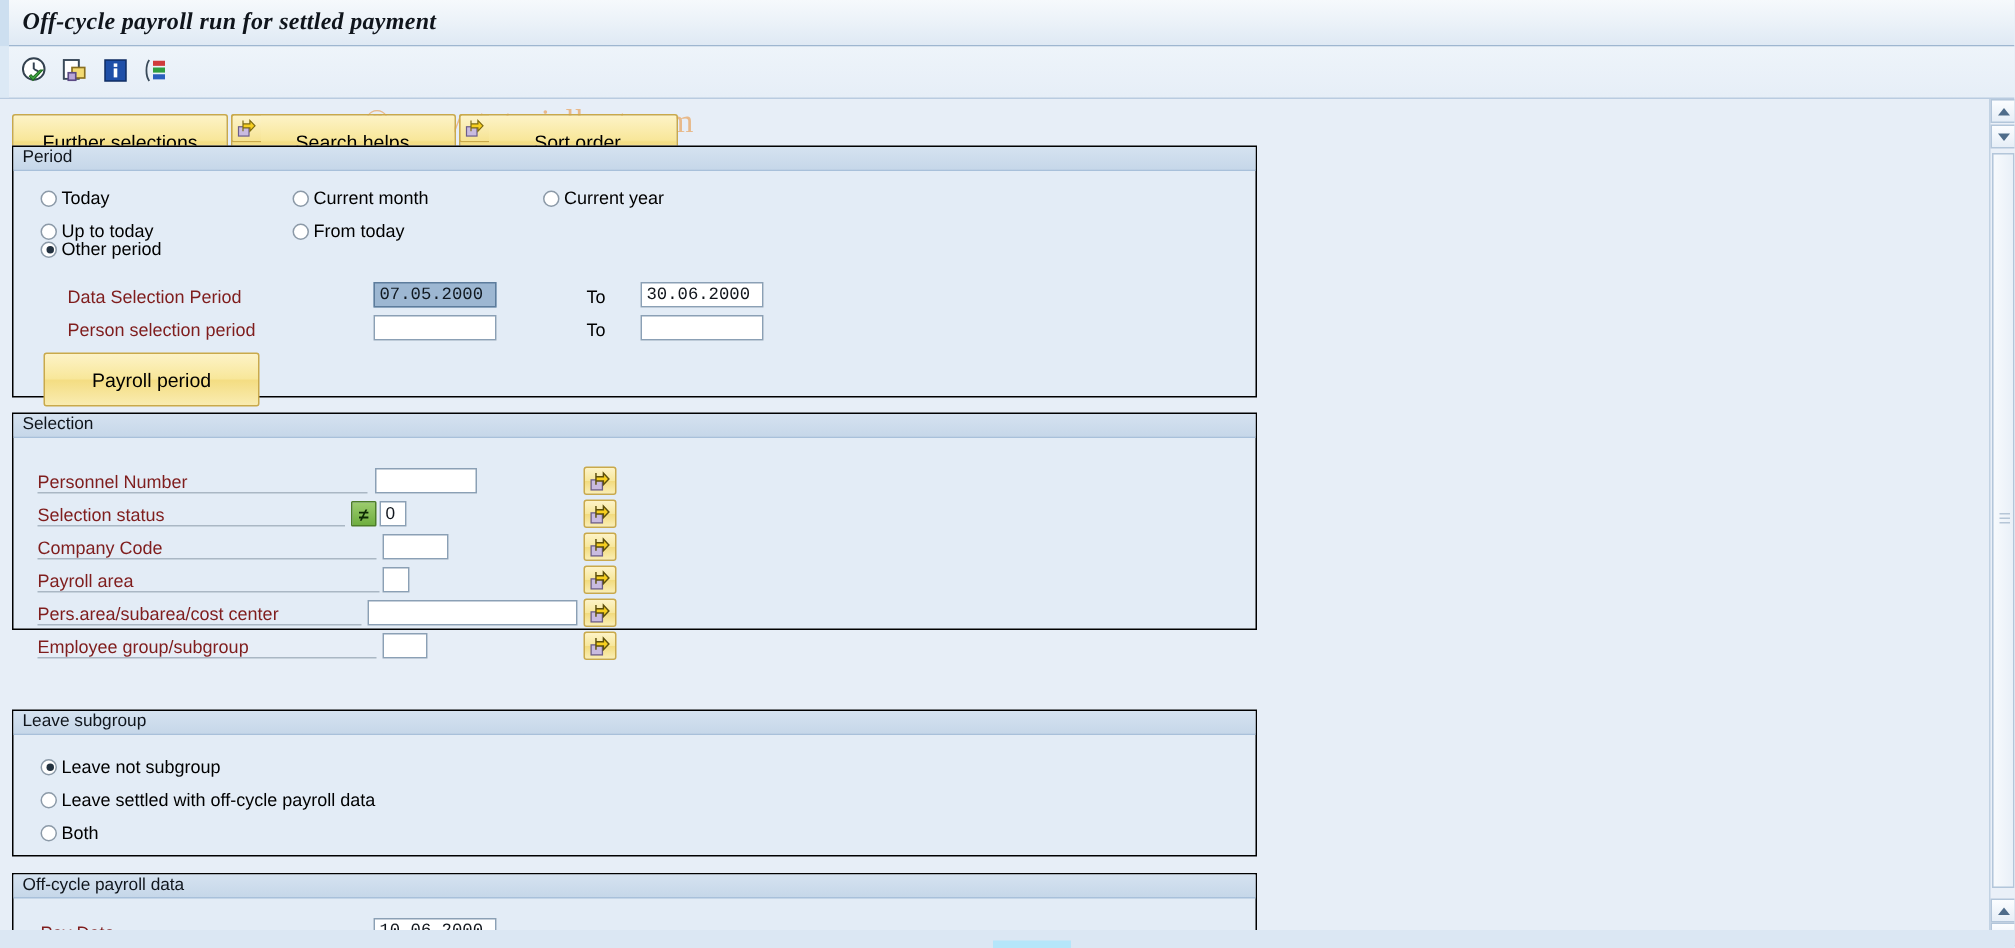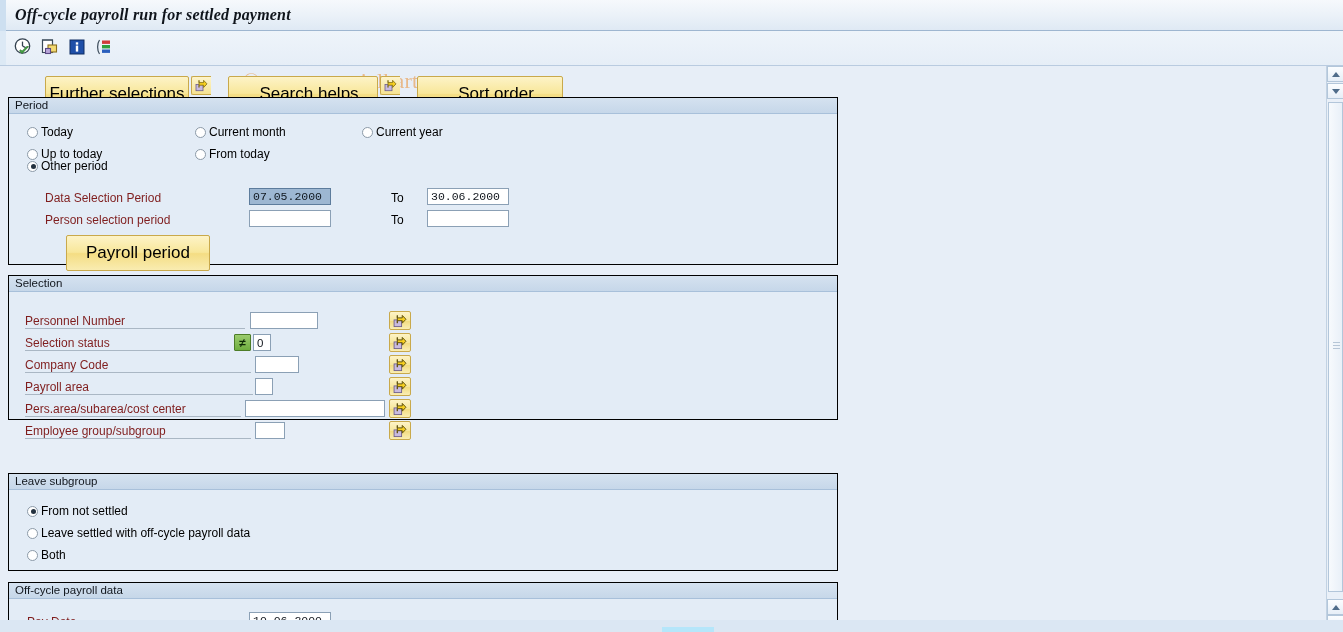--- a/index.html
+++ b/index.html
@@ -62,24 +62,23 @@
   }
 
   
   .btnrow { position: absolute; left: 8px; top: 76px; display: flex; gap: 2px; }
   .sapbtn {
     height: 19px;
     background: linear-gradient(to bottom,#fdf3c7 0%,#f8e79a 48%,#f4dd83 52%,#f9ecb1 100%);
     border: 1px solid #c9a94b;
     border-radius: 2px;
     display: flex; align-items: center; justify-content: center;
-    font-size: 17px; color: #000; cursor: pointer;
+    font-size: 13px; color: #000; cursor: pointer;
     padding: 17px 6px;
     white-space: nowrap;
-    margin-left: 37px;
   }
   .sapbtn.w1 { width: 144px; }
   .sapbtn.w2 { width: 150px; padding-left: 18px; }
   .sapbtn.w3 { width: 146px; padding-left: 18px; }
   .btnwrap { position: relative; display: flex; }
   .leadicon {
     position: absolute; left: 0; top: 0;
     width: 20px; height: 19px;
     background: linear-gradient(to bottom,#fdf4cc,#f6e392);
     border: 1px solid #c9a94b; border-right: none;
@@ -352,21 +351,21 @@
         </svg>
       </div>
     </div>
   </div>
 
   <div class="panel" style="top:473px; height:98px;">
     <div class="panel-head">Leave subgroup</div>
     <div class="panel-body" style="height:80px;">
       <div class="radio-row" style="left:18px; top:14px;">
         <span class="radio on"></span>
-        <span>From not settled</span>
+        <span>Leave not subgroup</span>
       </div>
       <div class="radio-row" style="left:18px; top:36px;">
         <span class="radio"></span>
         <span>Leave settled with off-cycle payroll data</span>
       </div>
       <div class="radio-row" style="left:18px; top:58px;">
         <span class="radio"></span>
         <span>Both</span>
       </div>
     </div>

